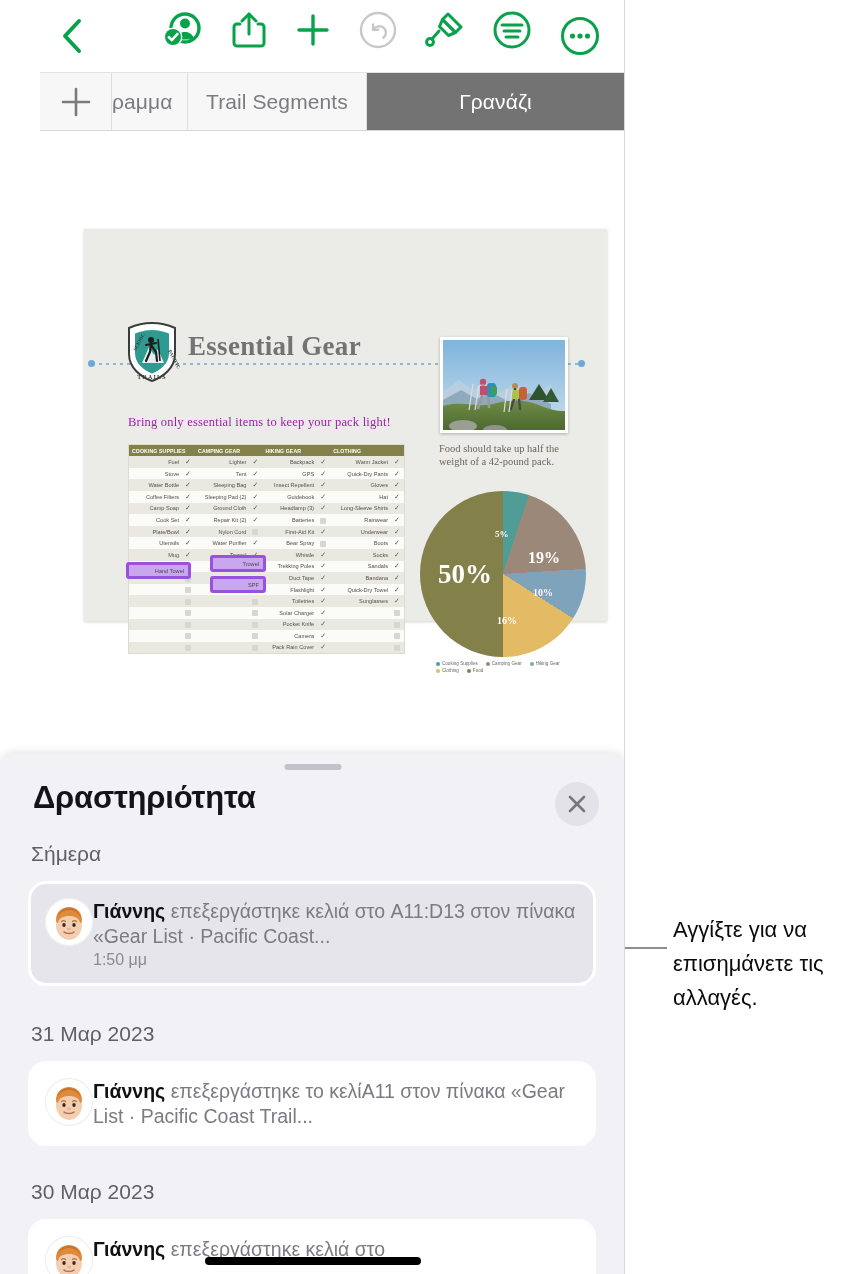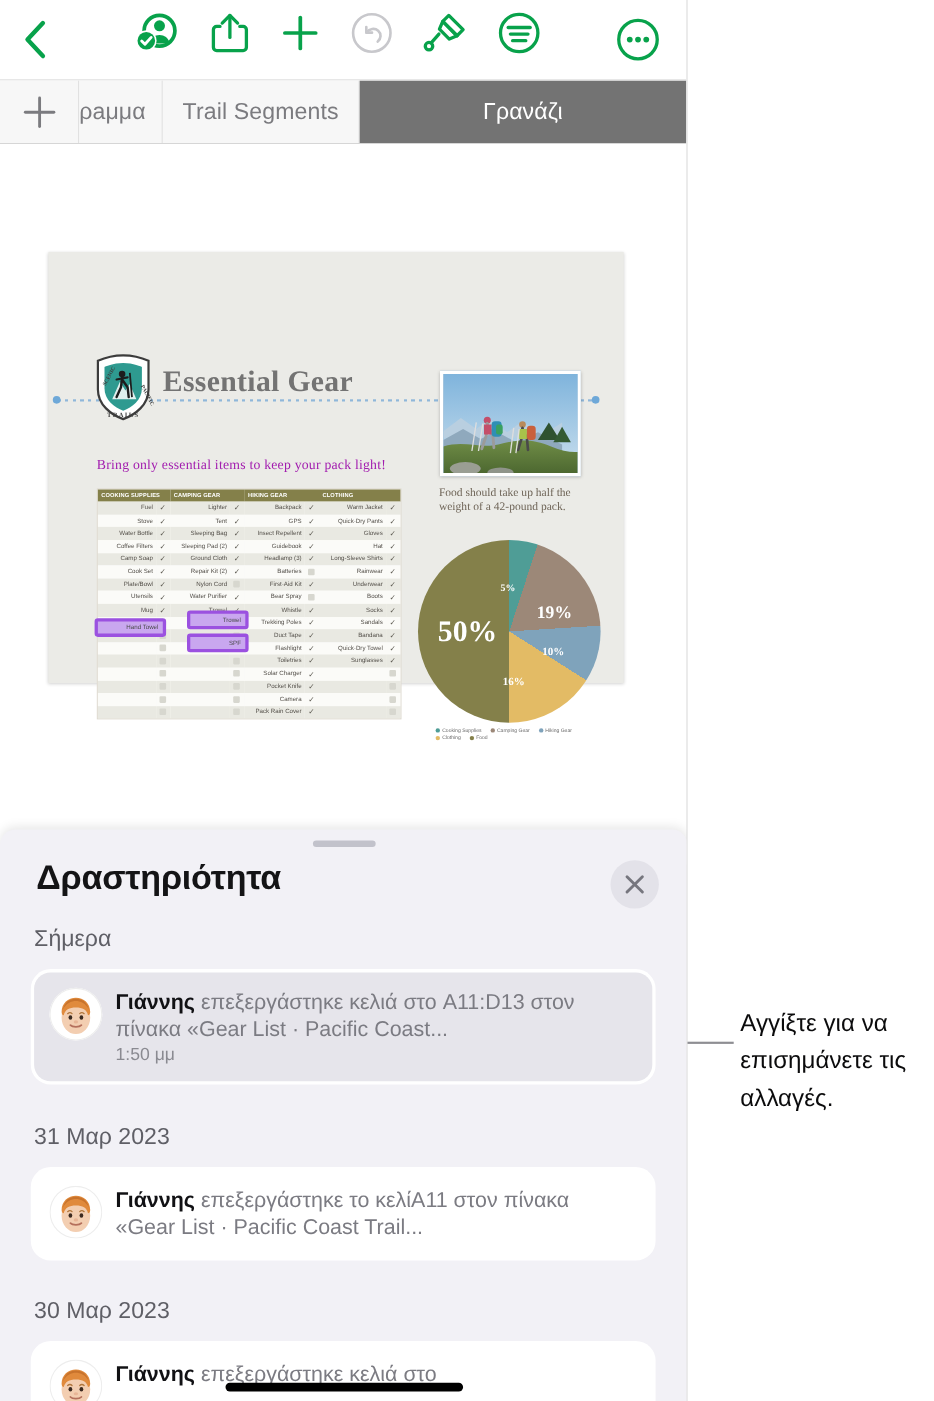--- a/index.html
+++ b/index.html
@@ -13,20 +13,21 @@
     position: relative;
   }
 
   
   #device {
     position: absolute; left:0; top:0;
     width: 625px; height: 1274px;
     background: #ffffff;
     overflow: hidden;
     border-right: 1px solid #d8d8d8;
+    padding-left: 40px;
   }
 
   
   #toolbar {
     position: relative;
     height: 73px;
     background: #ffffff;
     display: flex; align-items: center;
     border-bottom: 1px solid #e2e2e2;
   }
@@ -212,21 +213,21 @@
   .day-head {
     position:absolute; left: 31px;
     font-size: 21px; color: #5f5f66;
   }
   .card {
     position:absolute; left: 31px; width: 562px;
     background: #ffffff;
     border-radius: 15px;
     box-shadow: 0 0 0 3px #ffffff;
     padding: 14px 16px 14px 14px;
-    display: flex; gap: 12px; align-items: flex-start;
+    display: flex; align-items: flex-start;
     cursor: pointer;
   }
   .card.selected { background: #e6e5eb; }
   .avatar {
     flex: 0 0 auto;
     width: 48px; height: 48px; border-radius: 50%;
     background: #ffffff;
     box-shadow: 0 0 0 1px #ededed inset;
     overflow: hidden;
     position: relative;

